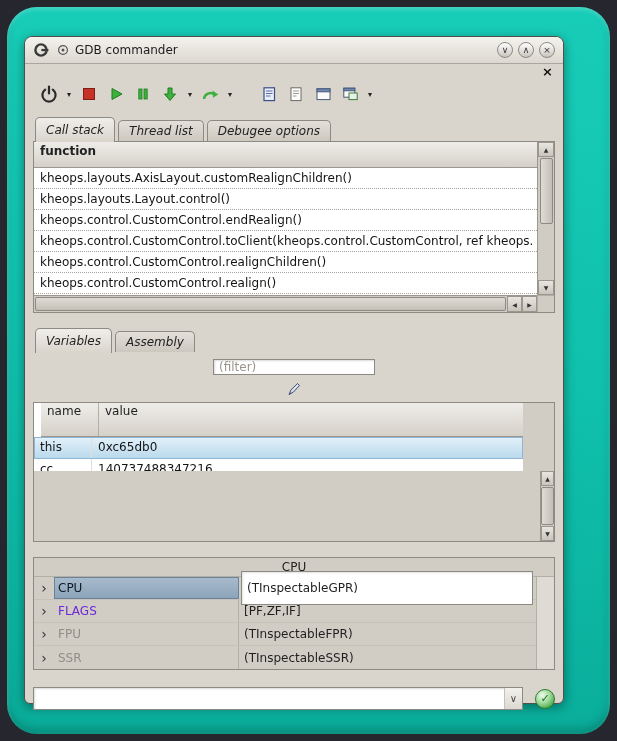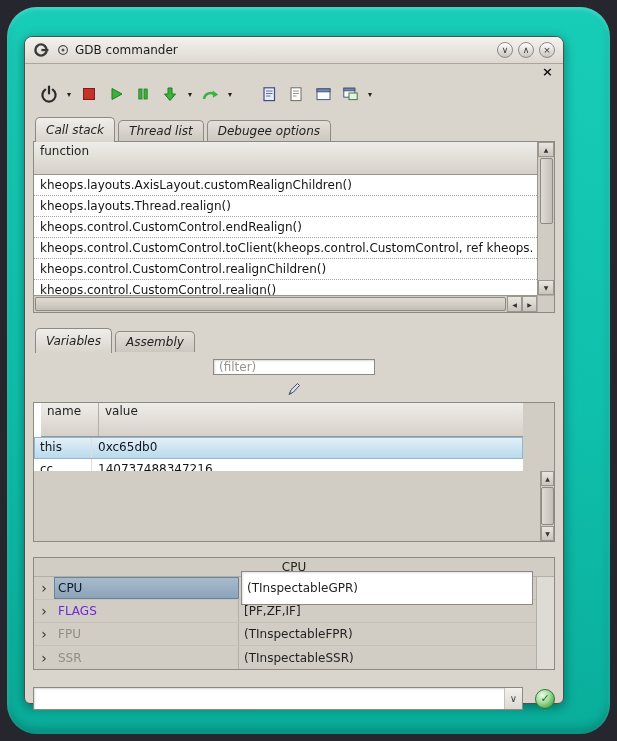--- a/index.html
+++ b/index.html
@@ -71,23 +71,23 @@
   .cs-panel {
     height:172px; flex:0 0 172px;
     border:1px solid #8d8a83; background:#d1cdc5;
     display:grid;
     grid-template-columns:1fr 17px;
     grid-template-rows:1fr 17px;
     grid-template-areas:"table v" "h c";
   }
   .cs-table { grid-area:table; background:#fff; overflow:hidden; }
   .th {
-    height:33px; background:linear-gradient(#efede9,#d5d1c9);
+    height:26px; background:linear-gradient(#efede9,#d5d1c9);
     border-bottom:1px solid #9b978f;
-    font-size:12px; color:#222; padding:2px 0 0 6px;
+    font-size:12px; color:#222; padding:2px 0 0 6px;font-weight:bold;
   }
   .cs-row {
     height:21px; line-height:20px; font-size:12px; color:#141414;
     padding-left:6px; border-bottom:1px dotted #a8a49c;
     white-space:nowrap; overflow:hidden;
   }
   
   .vscroll { grid-area:v; background:#d0ccc4; border-left:1px solid #9b978f; display:flex; flex-direction:column; }
   .hscroll { grid-area:h; background:#d0ccc4; border-top:1px solid #9b978f; display:flex; }
   .sb-corner { grid-area:c; background:#d0ccc4; border-left:1px solid #b3afa7; border-top:1px solid #b3afa7; }
@@ -298,21 +298,21 @@
     <div class="tabs" style="margin-top:4px;">
       <div class="tab active">Call stack</div>
       <div class="tab">Thread list</div>
       <div class="tab">Debugee options</div>
     </div>
 
     <div class="cs-panel">
       <div class="cs-table">
         <div class="th">function</div>
         <div class="cs-row">kheops.layouts.AxisLayout.customRealignChildren()</div>
-        <div class="cs-row">kheops.layouts.Thread.realign()</div>
+        <div class="cs-row">kheops.layouts.Layout.control()</div>
         <div class="cs-row">kheops.control.CustomControl.endRealign()</div>
         <div class="cs-row">kheops.control.CustomControl.toClient(kheops.control.CustomControl, ref kheops.</div>
         <div class="cs-row">kheops.control.CustomControl.realignChildren()</div>
         <div class="cs-row">kheops.control.CustomControl.realign()</div>
       </div>
       <div class="vscroll">
         <div class="sb-btn">▲</div>
         <div class="sb-thumb-v" style="height:66px;"></div>
         <div class="sb-track"></div>
         <div class="sb-btn">▼</div>

